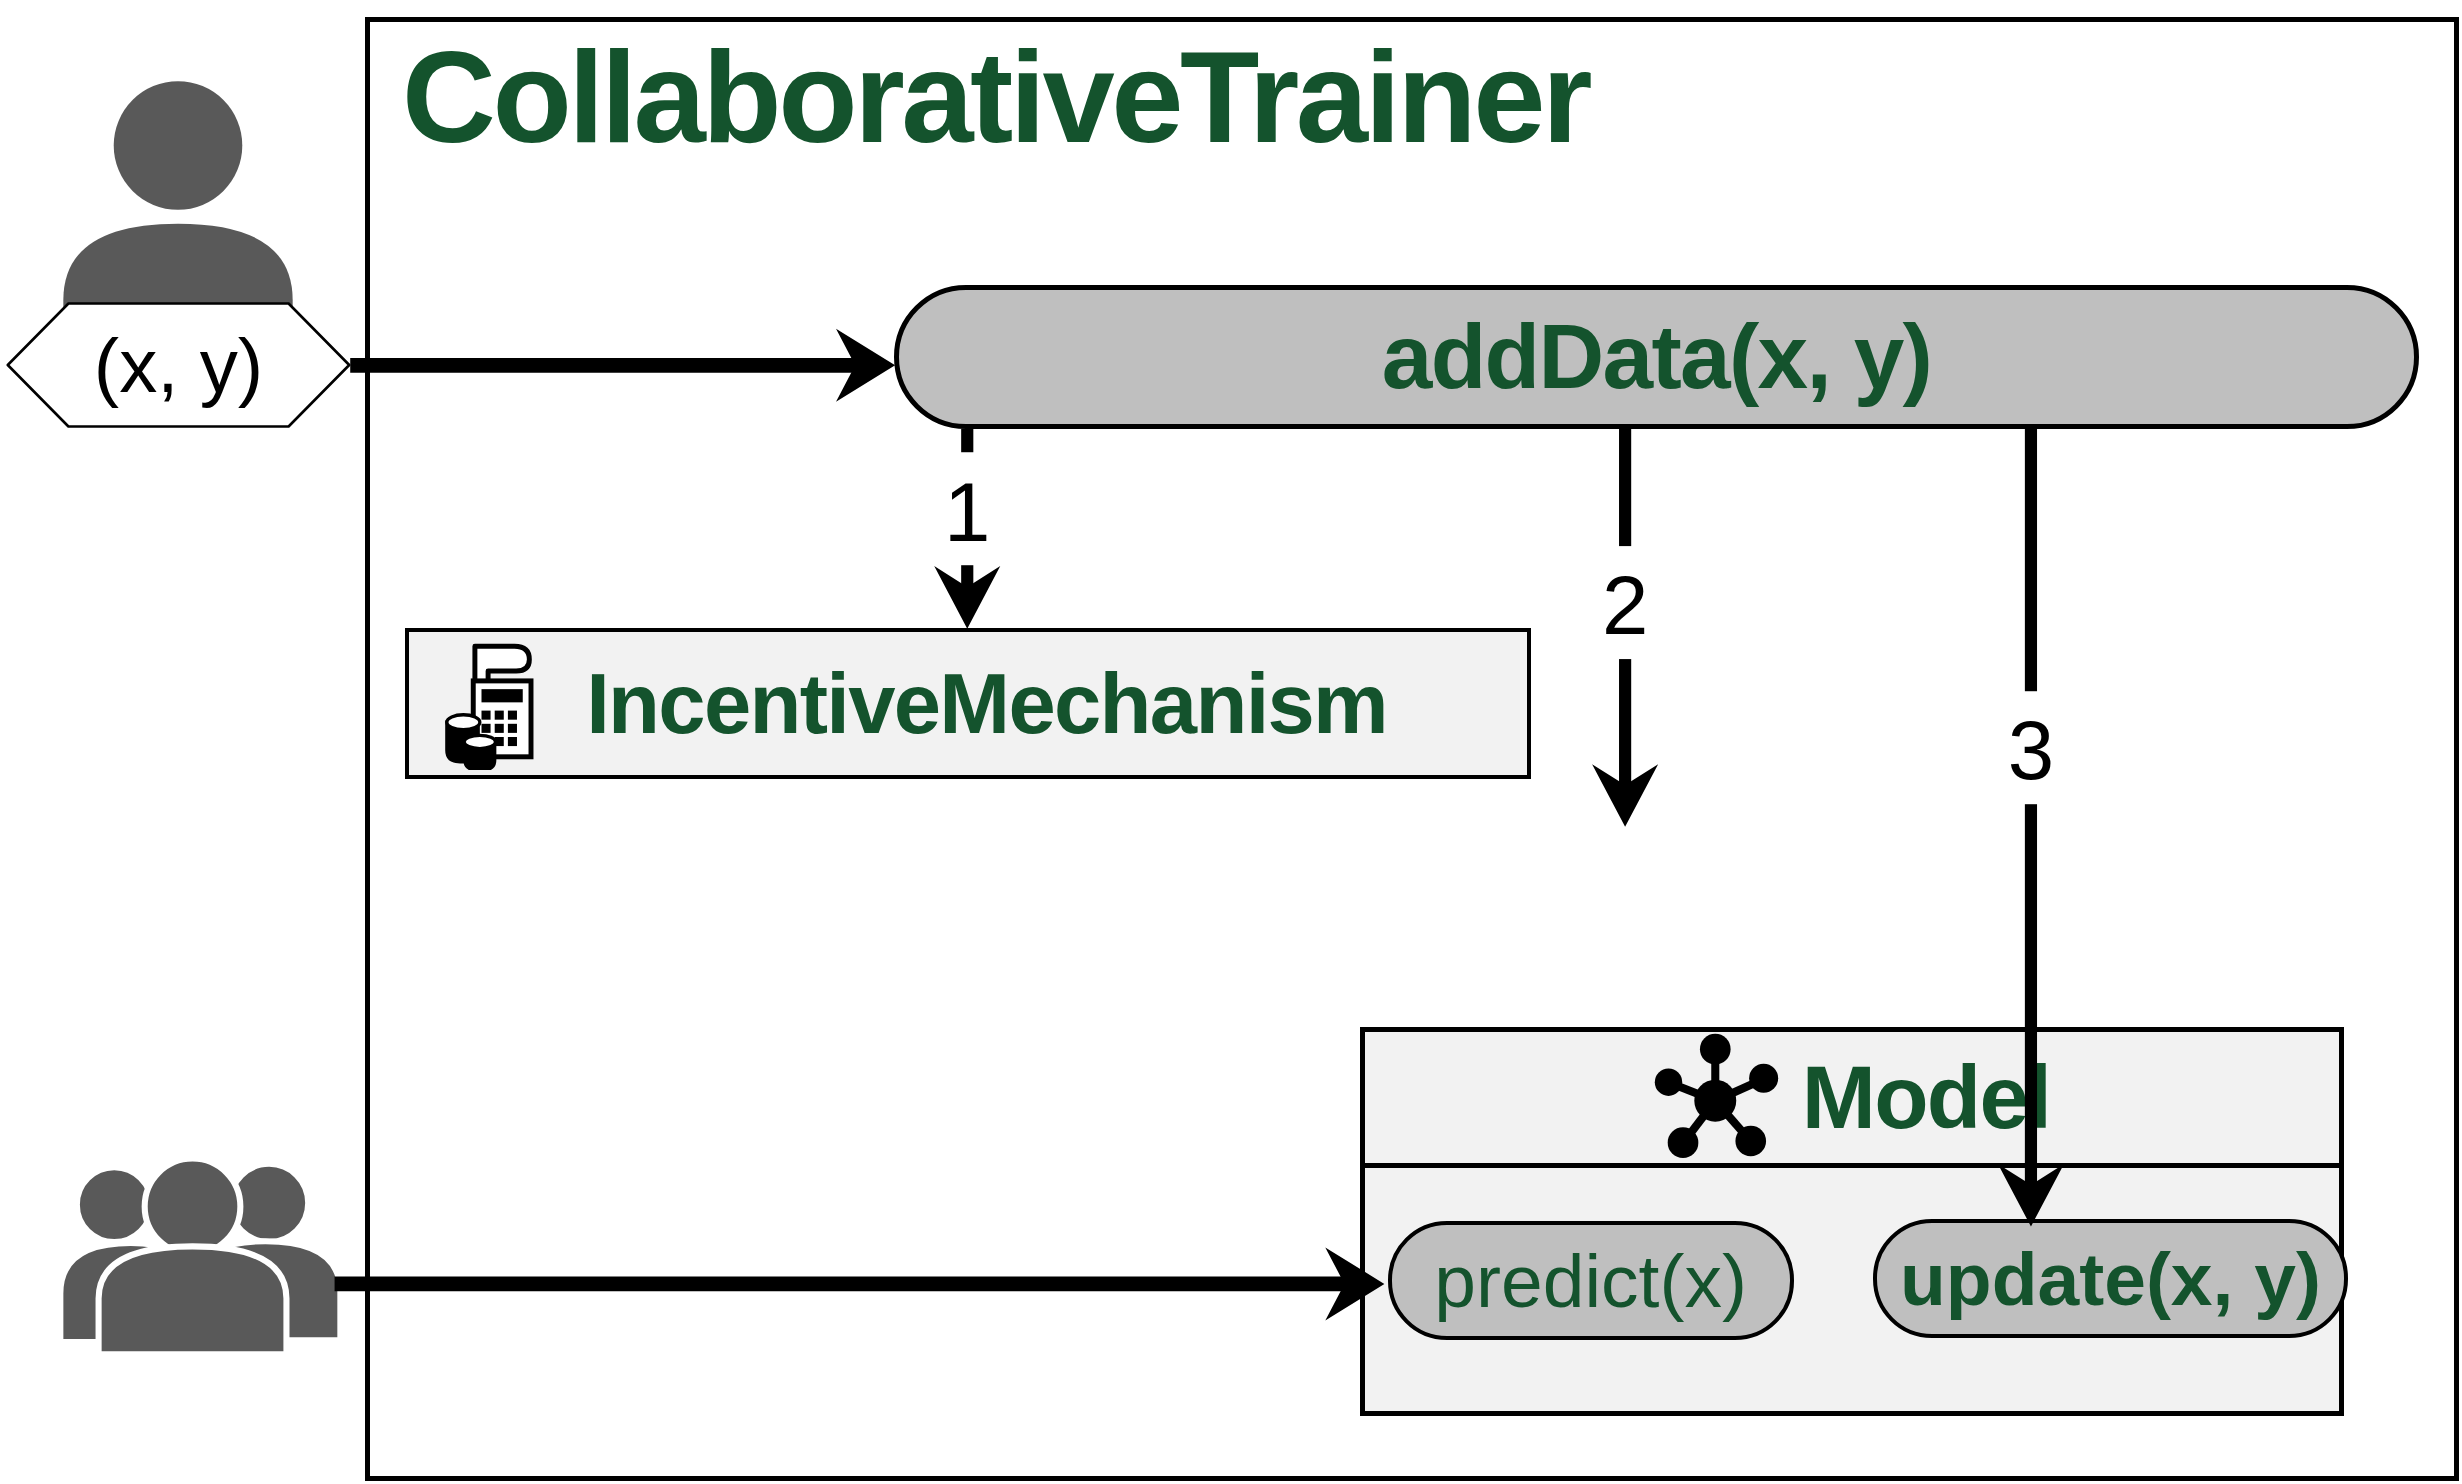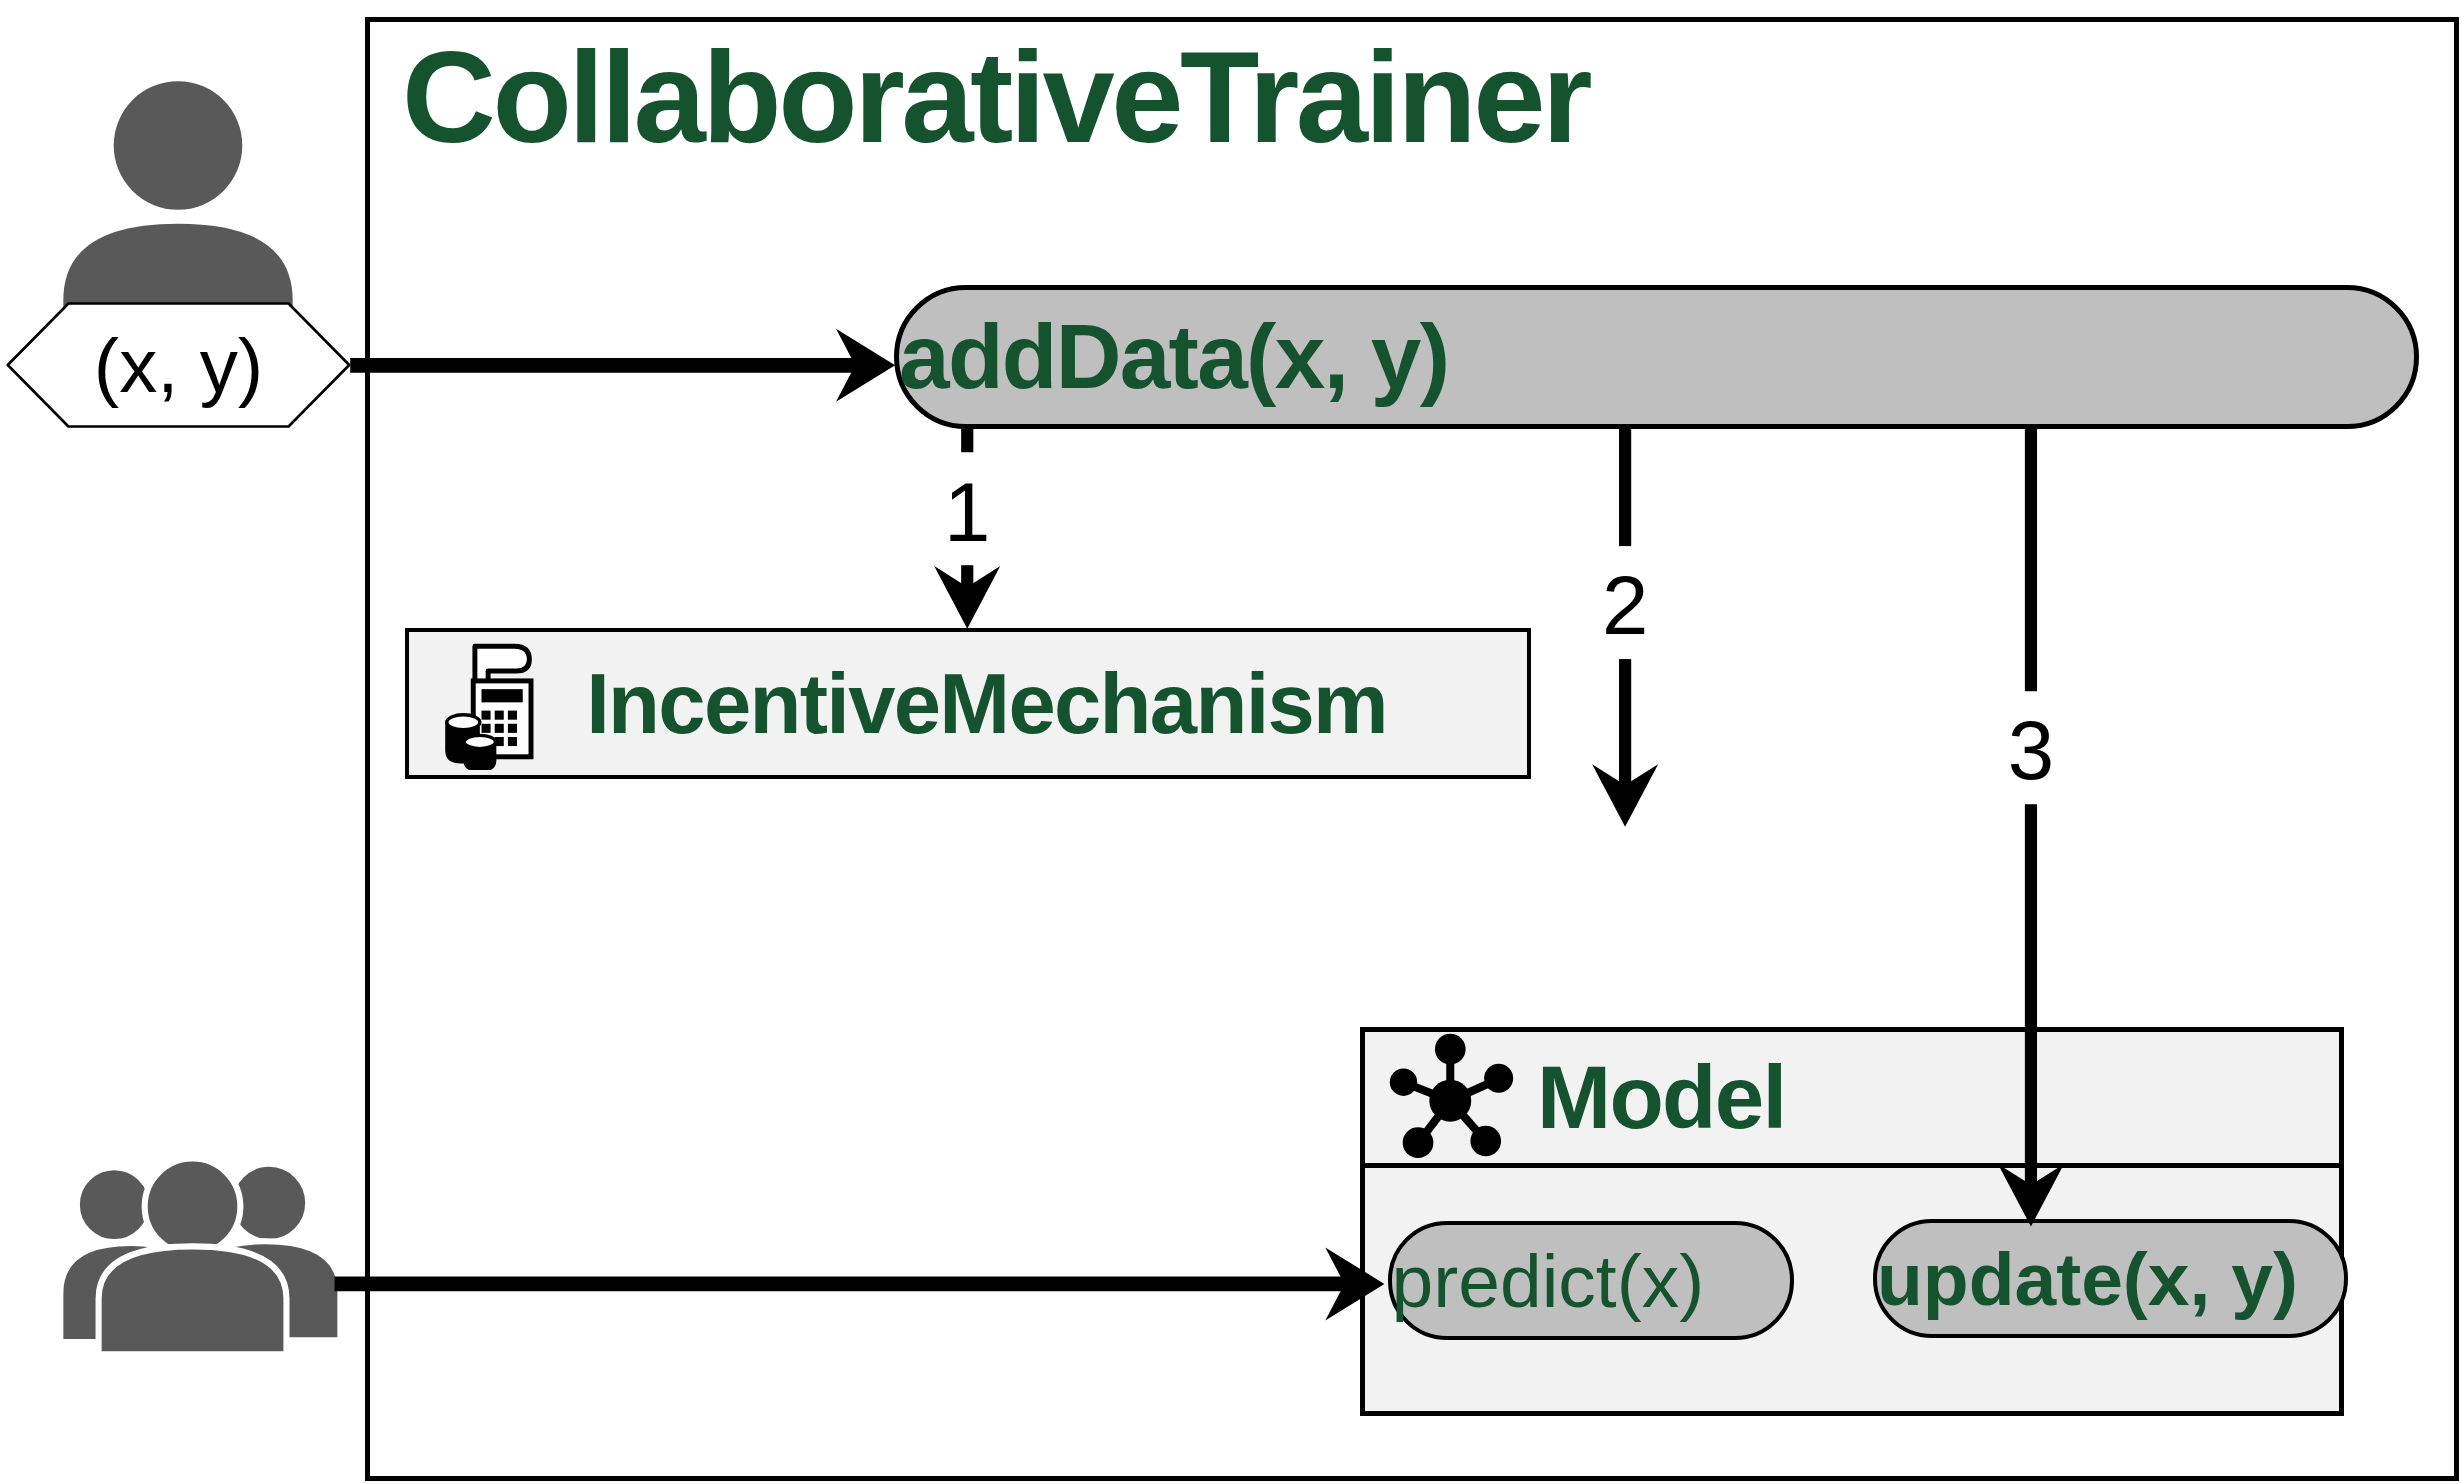--- a/index.html
+++ b/index.html
@@ -30,21 +30,21 @@
 
   .icon-svg { position:absolute; z-index:3; }
 
   .bubble-svg { position:absolute; left:4.3px; top:300px; z-index:4; }
   .bubble-text { font-size:88px; fill:#000; }
 
   .method-pill {
     position:absolute;
     background:var(--pill-fill,#bfbfbf);
     border:5.2px solid var(--border,#000);
-    display:flex; align-items:center; justify-content:flex-start;
+    display:flex; align-items:center; justify-content:center;
     z-index:2;
   }
   .adddata-pill {
     left:894px; top:285px; width:1525px; height:144px;
     border-radius:72px; font-size:91px; font-weight:bold;
     letter-spacing:-1.7px;
   }
 
   .class-box {
     position:absolute;
@@ -61,20 +61,21 @@
   .model-box {
     position:absolute; left:1360px; top:1027px; width:984px; height:389px;
     background:var(--box-fill,#f2f2f2);
     border:5.2px solid var(--border,#000);
     z-index:2;
   }
   .model-header {
     height:136px; border-bottom:5.2px solid var(--border,#000);
     display:flex; align-items:center; padding:0 24px; gap:19px;
     font-size:89px;
+    justify-content:center;
   }
   .model-body { position:relative; height:242px; }
   .small-pill {
     border-width:4.3px; border-radius:59px; font-size:75px; font-weight:normal;
   }
   .predict-pill { left:22.6px; top:53px; width:406px; height:119px; }
   .update-pill  { left:508px; top:51px; width:475px; height:119px;font-weight:bold; }
 
   .arrow-layer {
     position:absolute; left:0; top:0; width:2462px; height:1485px;

